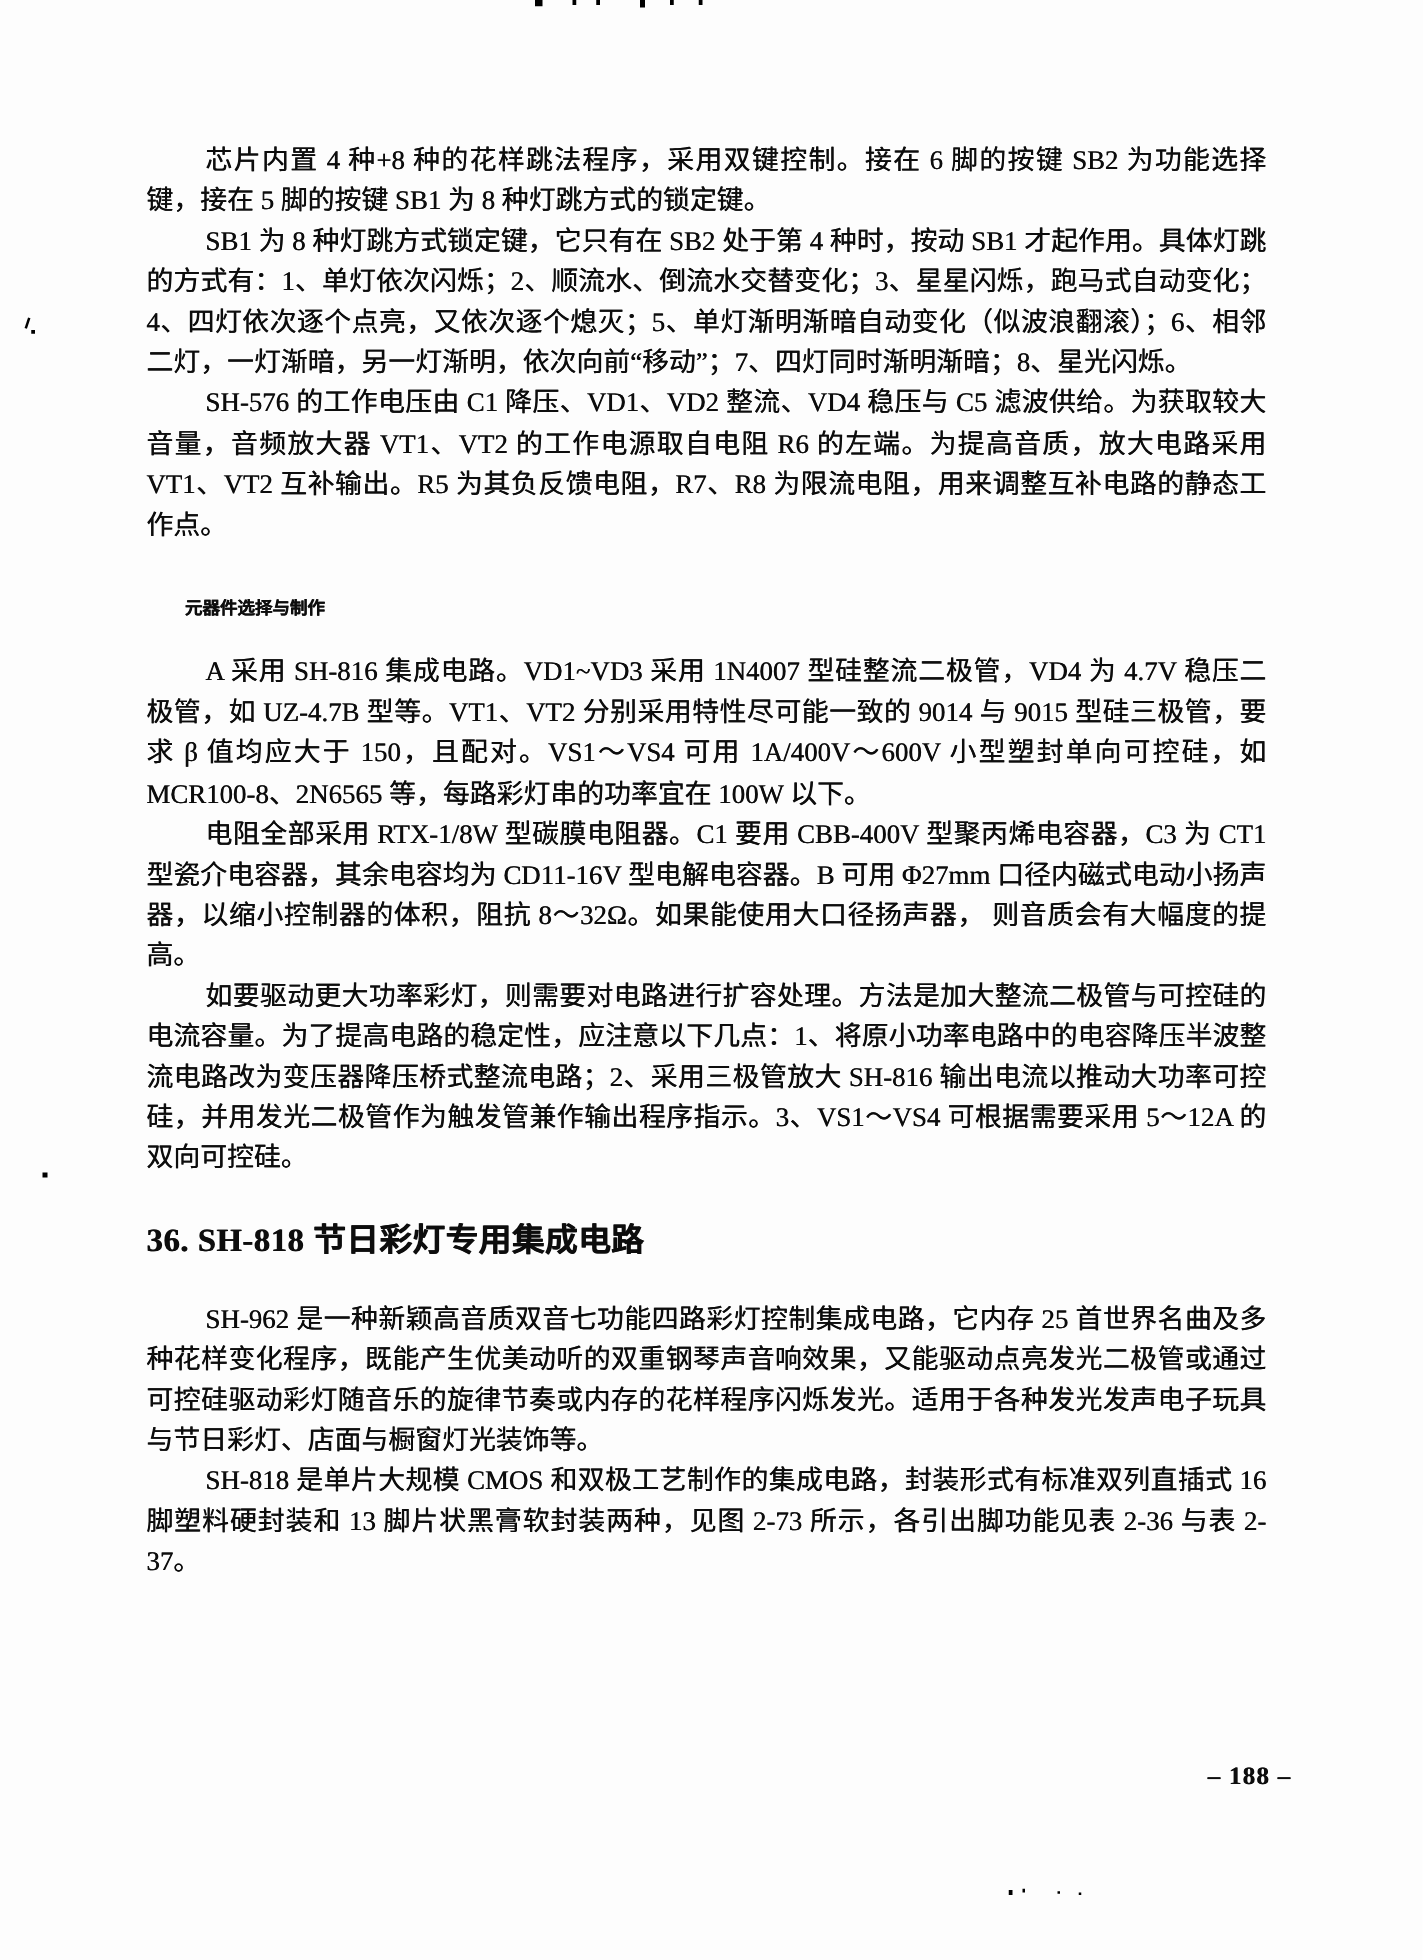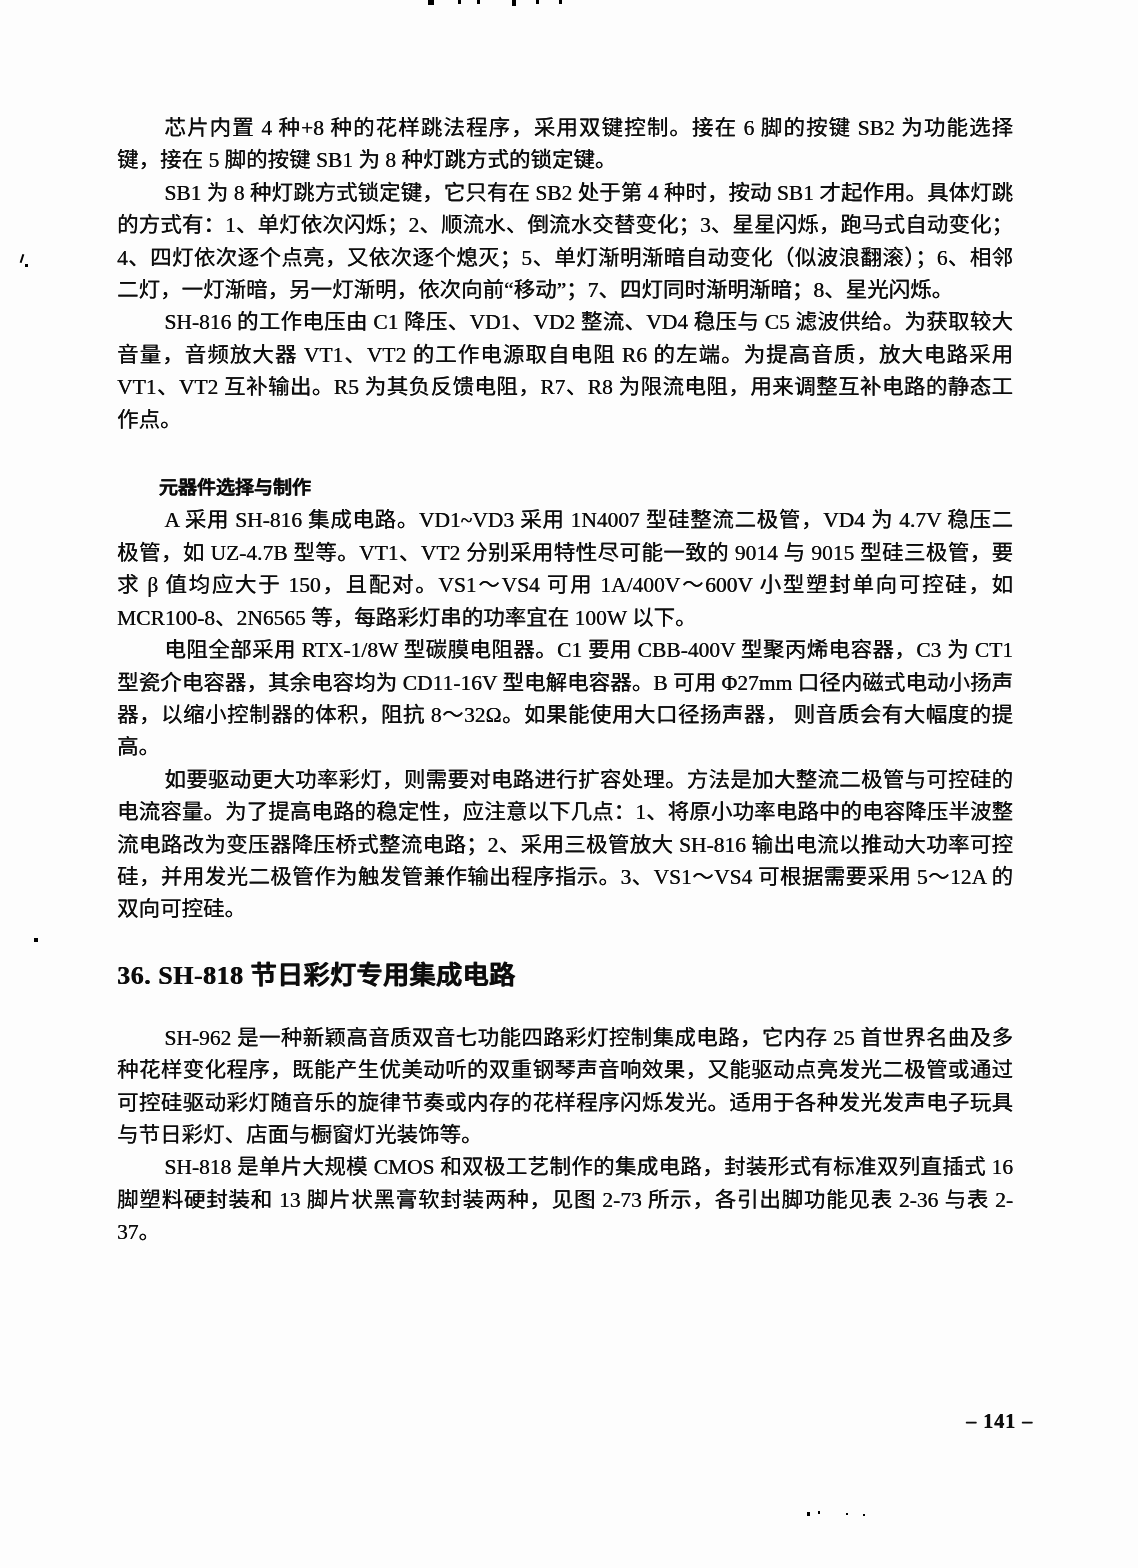--- a/index.html
+++ b/index.html
@@ -21,22 +21,22 @@
   }
   p.body {
     margin: 0;
     font-size: 21.5px;
     line-height: 32.4px;
     text-align: justify;
     text-indent: 2.2em;
     text-shadow: 0.35px 0 0 currentColor; 
   }
   h3.sub-heading {
-    margin: 36px 0 0 0;
-    font-size: 19px;
+    margin: 36px 0 17px 0;
+    font-size: 14px;
     line-height: 32.4px;
     font-weight: bold;
     text-indent: 2.2em;
     text-shadow: 0.5px 0 0 currentColor;
   }
   h2.section-heading {
     margin: 30px 0 26px 0;
     font-size: 26px;
     line-height: 40px;
     font-weight: bold;
@@ -70,28 +70,28 @@
   <div class="artifact" style="left:25px;top:264px;width:3px;height:3px;"></div>
   <div class="artifact" style="left:34px;top:938px;width:4px;height:4px;"></div>
   <div class="artifact" style="left:807px;top:1512px;width:3px;height:4px;"></div>
   <div class="artifact" style="left:818px;top:1511px;width:2px;height:3px;"></div>
   <div class="artifact" style="left:846px;top:1513px;width:2px;height:2px;"></div>
   <div class="artifact" style="left:863px;top:1514px;width:2px;height:2px;"></div>
 
   <div class="content">
     <p class="body">芯片内置 4 种+8 种的花样跳法程序，采用双键控制。接在 6 脚的按键 SB2 为功能选择键，接在 5 脚的按键 SB1 为 8 种灯跳方式的锁定键。</p>
     <p class="body">SB1 为 8 种灯跳方式锁定键，它只有在 SB2 处于第 4 种时，按动 SB1 才起作用。具体灯跳的方式有：1、单灯依次闪烁；2、顺流水、倒流水交替变化；3、星星闪烁，跑马式自动变化；4、四灯依次逐个点亮，又依次逐个熄灭；5、单灯渐明渐暗自动变化（似波浪翻滚）；6、相邻二灯，一灯渐暗，另一灯渐明，依次向前“移动”；7、四灯同时渐明渐暗；8、星光闪烁。</p>
-    <p class="body">SH-816 的工作电压由 C1 降压、VD1、VD2 整流、VD4 稳压与 C5 滤波供给。为获取较大音量，音频放大器 VT1、VT2 的工作电源取自电阻 R6 的左端。为提高音质，放大电路采用 VT1、VT2 互补输出。R5 为其负反馈电阻，R7、R8 为限流电阻，用来调整互补电路的静态工作点。</p>
+    <p class="body">SH-576 的工作电压由 C1 降压、VD1、VD2 整流、VD4 稳压与 C5 滤波供给。为获取较大音量，音频放大器 VT1、VT2 的工作电源取自电阻 R6 的左端。为提高音质，放大电路采用 VT1、VT2 互补输出。R5 为其负反馈电阻，R7、R8 为限流电阻，用来调整互补电路的静态工作点。</p>
 
     <h3 class="sub-heading">元器件选择与制作</h3>
 
     <p class="body">A 采用 SH-816 集成电路。VD1~VD3 采用 1N4007 型硅整流二极管，VD4 为 4.7V 稳压二极管，如 UZ-4.7B 型等。VT1、VT2 分别采用特性尽可能一致的 9014 与 9015 型硅三极管，要求 β 值均应大于 150，且配对。VS1～VS4 可用 1A/400V～600V 小型塑封单向可控硅，如 MCR100-8、2N6565 等，每路彩灯串的功率宜在 100W 以下。</p>
     <p class="body">电阻全部采用 RTX-1/8W 型碳膜电阻器。C1 要用 CBB-400V 型聚丙烯电容器，C3 为 CT1 型瓷介电容器，其余电容均为 CD11-16V 型电解电容器。B 可用 Φ27mm 口径内磁式电动小扬声器，以缩小控制器的体积，阻抗 8～32Ω。如果能使用大口径扬声器， 则音质会有大幅度的提高。</p>
     <p class="body">如要驱动更大功率彩灯，则需要对电路进行扩容处理。方法是加大整流二极管与可控硅的电流容量。为了提高电路的稳定性，应注意以下几点：1、将原小功率电路中的电容降压半波整流电路改为变压器降压桥式整流电路；2、采用三极管放大 SH-816 输出电流以推动大功率可控硅，并用发光二极管作为触发管兼作输出程序指示。3、VS1～VS4 可根据需要采用 5～12A 的双向可控硅。</p>
 
     <h2 class="section-heading">36. SH-818 节日彩灯专用集成电路</h2>
 
     <p class="body">SH-962 是一种新颖高音质双音七功能四路彩灯控制集成电路，它内存 25 首世界名曲及多种花样变化程序，既能产生优美动听的双重钢琴声音响效果，又能驱动点亮发光二极管或通过可控硅驱动彩灯随音乐的旋律节奏或内存的花样程序闪烁发光。适用于各种发光发声电子玩具与节日彩灯、店面与橱窗灯光装饰等。</p>
     <p class="body">SH-818 是单片大规模 CMOS 和双极工艺制作的集成电路，封装形式有标准双列直插式 16 脚塑料硬封装和 13 脚片状黑膏软封装两种，见图 2-73 所示，各引出脚功能见表 2-36 与表 2-37。</p>
   </div>
 
-  <div class="page-number">– 141 –</div>
+  <div class="page-number">– 188 –</div>
 </div>
 
 </body></html>

